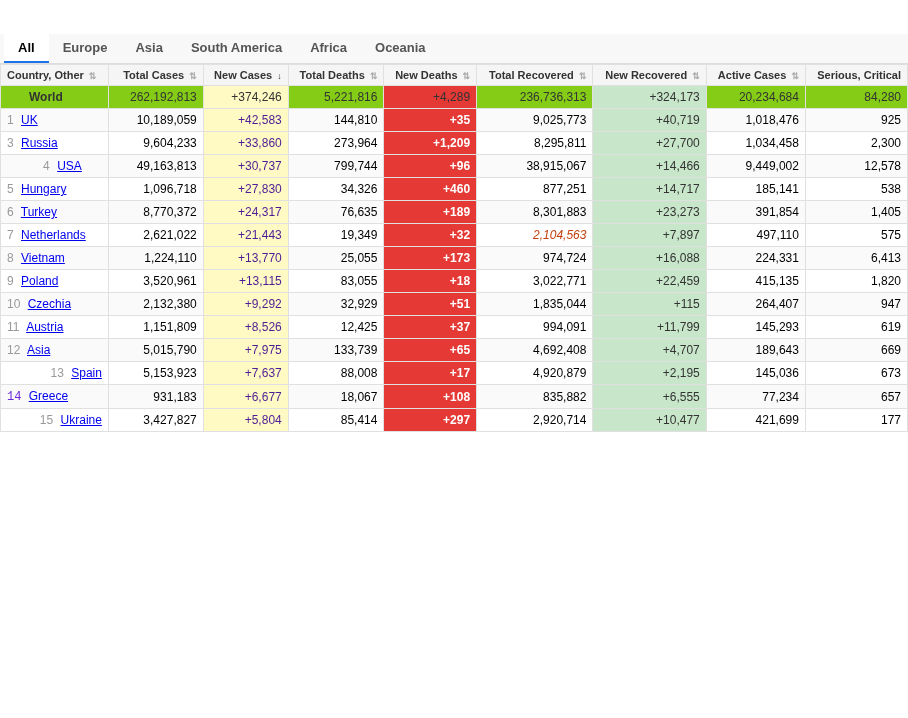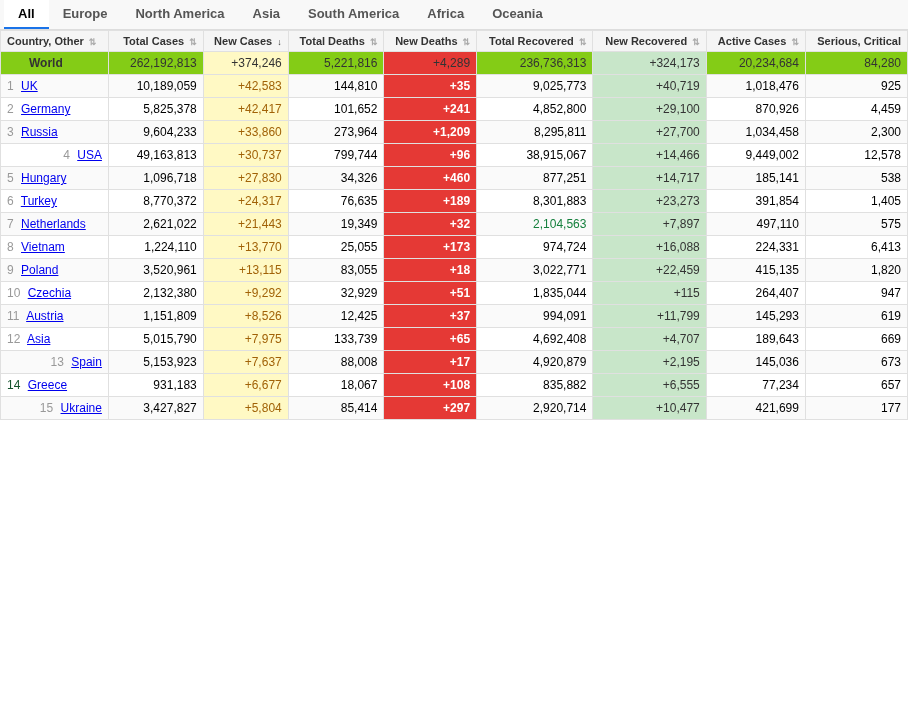--- a/index.html
+++ b/index.html
@@ -4,20 +4,21 @@
   <style>
     * { box-sizing: border-box; margin: 0; padding: 0; }
     body { font-family: Arial, sans-serif; font-size: 12px; background: #fff; width: 908px; }
 
     
     .tab-bar {
       display: flex;
       background: #f8f8f8;
       border-bottom: 1px solid #ddd;
       padding: 0 4px;
+      margin-top: 34px;
     }
     .tab {
       padding: 6px 14px;
       cursor: pointer;
       font-size: 13px;
       color: #555;
       border-bottom: 2px solid transparent;
       font-weight: bold;
     }
     .tab.active {
@@ -60,52 +61,51 @@
       color: #333;
     }
 
     
     tr.data-row:nth-child(odd) td { background: #fff; }
     tr.data-row:nth-child(even) td { background: #fafafa; }
 
     
     td.new-cases-cell {
       background: #fff9c4 !important;
-      color: #a16207;
+      color: #4c1d95;
     }
 
     
     td.new-deaths-cell {
       background: #e53935 !important;
       color: #fff;
       font-weight: bold;
     }
 
     
     td.new-recovered-cell {
       background: #c8e6c9 !important;
       color: #333;
     }
 
     
-    .italic { color: #15803d; }
+    .italic { font-style: italic; color: #c2410c; }
 
     
     th.country-header { text-align: left; }
 
     .sort-arrows { display: inline-block; margin-left: 2px; color: #aaa; font-size: 9px; }
     .sort-active { color: #333; }
   </style>
 </head>
 <body>
 
 <div class="tab-bar">
   <div class="tab active">All</div>
   <div class="tab">Europe</div>
-  <div class="tab">North America</div>
   <div class="tab">Asia</div>
   <div class="tab">South America</div>
   <div class="tab">Africa</div>
   <div class="tab">Oceania</div>
 </div>
 
 <table>
   <thead>
     <tr>
       <th class="country-header" style="width:90px;">
@@ -166,48 +166,34 @@
     <td class="new-cases-cell">+42,583</td>
     <td>144,810</td>
     <td class="new-deaths-cell">+35</td>
     <td class="">9,025,773</td>
     <td class="new-recovered-cell">+40,719</td>
     <td>1,018,476</td>
     <td>925</td>
   </tr>
       <tr class="data-row">
     <td style="text-align:left;">
-      <span style="color:#999;margin-right:4px;">2</span>
-      <a href="#">Germany</a>
-    </td>
-    <td>5,825,378</td>
-    <td class="new-cases-cell">+42,417</td>
-    <td>101,652</td>
-    <td class="new-deaths-cell">+241</td>
-    <td class="">4,852,800</td>
-    <td class="new-recovered-cell">+29,100</td>
-    <td>870,926</td>
-    <td>4,459</td>
-  </tr>
-      <tr class="data-row">
-    <td style="text-align:left;">
       <span style="color:#999;margin-right:4px;">3</span>
       <a href="#">Russia</a>
     </td>
     <td>9,604,233</td>
     <td class="new-cases-cell">+33,860</td>
     <td>273,964</td>
     <td class="new-deaths-cell">+1,209</td>
     <td class="">8,295,811</td>
     <td class="new-recovered-cell">+27,700</td>
     <td>1,034,458</td>
     <td>2,300</td>
   </tr>
       <tr class="data-row">
-    <td style="text-align:right;padding-left:22px;">
+    <td style="text-align:center;padding-left:22px;">
       <span style="color:#999;margin-right:4px;">4</span>
       <a href="#">USA</a>
     </td>
     <td>49,163,813</td>
     <td class="new-cases-cell">+30,737</td>
     <td>799,744</td>
     <td class="new-deaths-cell">+96</td>
     <td class="">38,915,067</td>
     <td class="new-recovered-cell">+14,466</td>
     <td>9,449,002</td>
@@ -334,21 +320,21 @@
     <td class="new-cases-cell">+7,637</td>
     <td>88,008</td>
     <td class="new-deaths-cell">+17</td>
     <td class="">4,920,879</td>
     <td class="new-recovered-cell">+2,195</td>
     <td>145,036</td>
     <td>673</td>
   </tr>
       <tr class="data-row">
     <td style="text-align:left;">
-      <span style="color:#14532d;margin-right:4px;">14</span>
+      <span style="color:#6d28d9;margin-right:4px;font-family:Liberation Mono, monospace;">14</span>
       <a href="#">Greece</a>
     </td>
     <td>931,183</td>
     <td class="new-cases-cell">+6,677</td>
     <td>18,067</td>
     <td class="new-deaths-cell">+108</td>
     <td class="">835,882</td>
     <td class="new-recovered-cell">+6,555</td>
     <td>77,234</td>
     <td>657</td>

